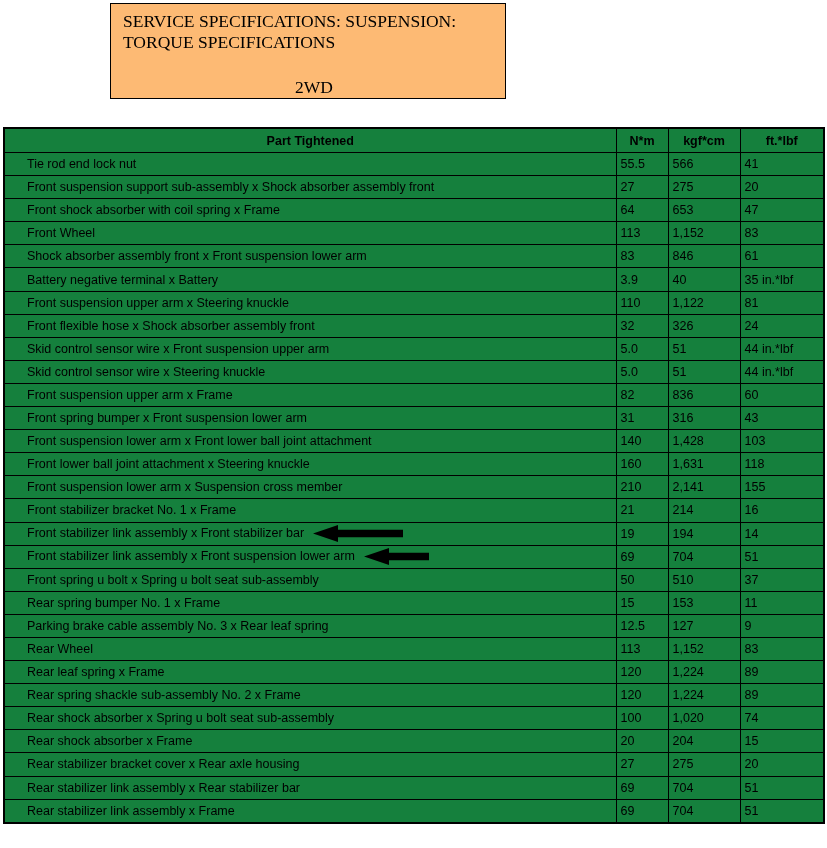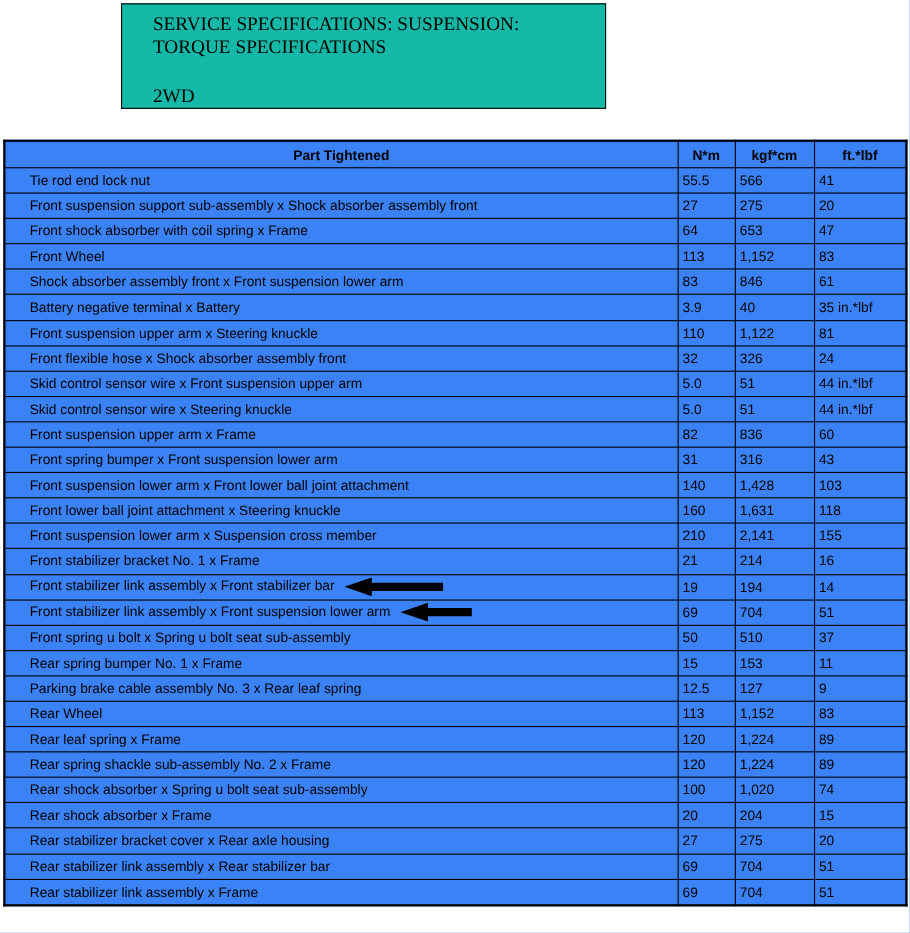--- a/index.html
+++ b/index.html
@@ -7,39 +7,39 @@
     width: 827px; height: 848px;
     background: #ffffff;
     position: relative;
     font-family: "Liberation Sans", sans-serif;
     color: #000000;
     overflow: hidden;
   }
   .title-box {
     position: absolute;
     left: 110px; top: 3px;
-    width: 441px; height: 96px;
+    width: 396px; height: 96px;
     border: 1px solid #000000;
     box-sizing: border-box;
-    background: #14b8a6;
+    background: #fdba74;
     font-family: "Liberation Serif", serif;
     font-size: 17.5px;
-    padding: 7px 0 0 28px;
+    padding: 7px 0 0 12px;
   }
   .title-line { display: block; line-height: 21px; white-space: nowrap; }
-  .variant-line { display: block; margin-top: 24px; line-height: 21px; }
+  .variant-line { display: block; margin-top: 24px; line-height: 21px; text-align: center; }
 
   table.spec-table {
     position: absolute;
     left: 3px; top: 127px;
     width: 820px;
     border-collapse: collapse;
     table-layout: fixed;
     border: 2px solid #000000;
-    background: #3b82f6;
+    background: #15803d;
   }
   .spec-table th, .spec-table td {
     border: 1px solid #000000;
     font-size: 12.5px;
     overflow: hidden;
     white-space: nowrap;
     vertical-align: middle;
   }
   .spec-table th {
     height: 23px;

